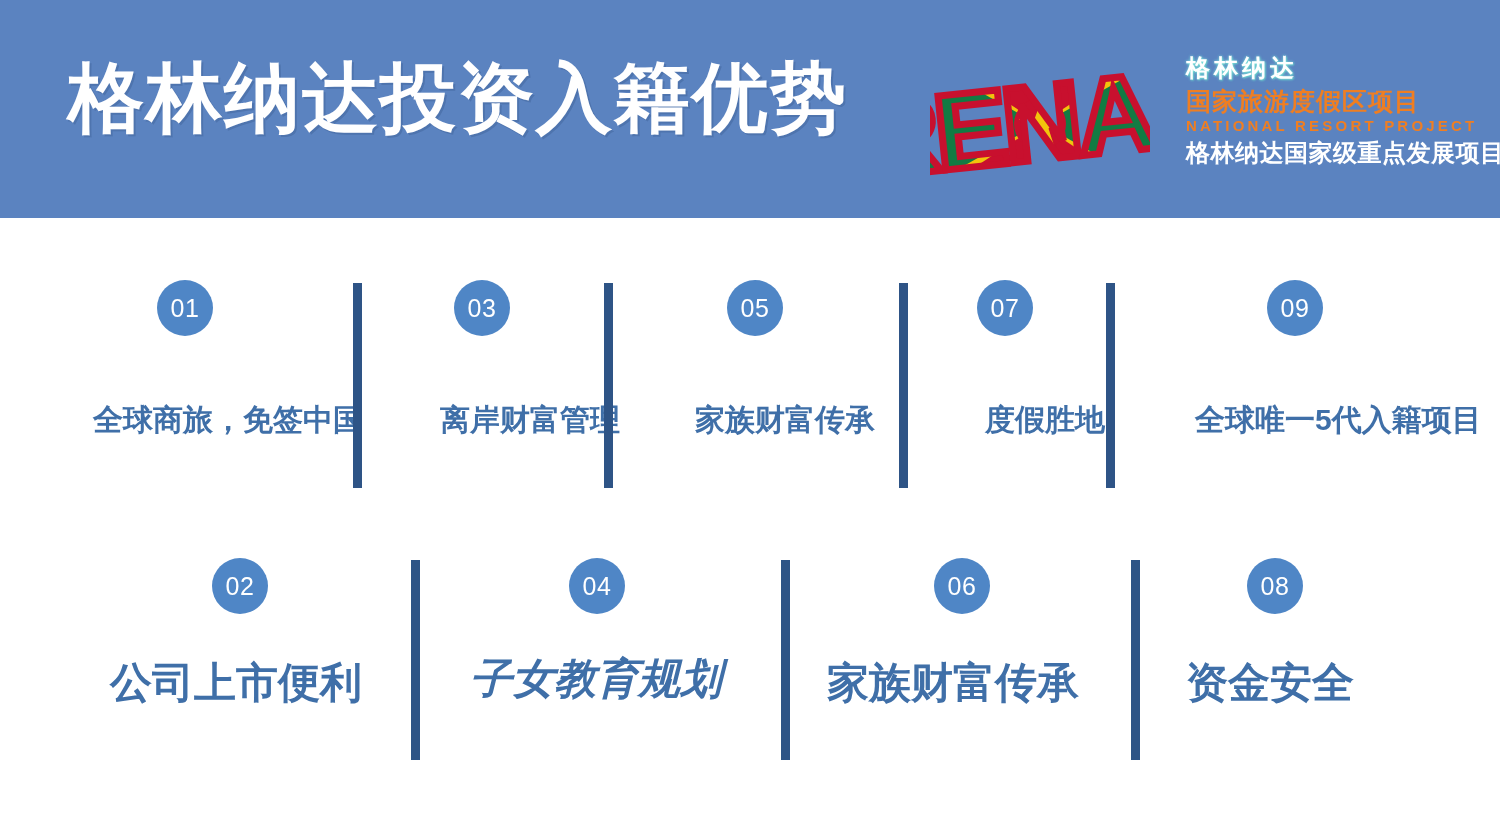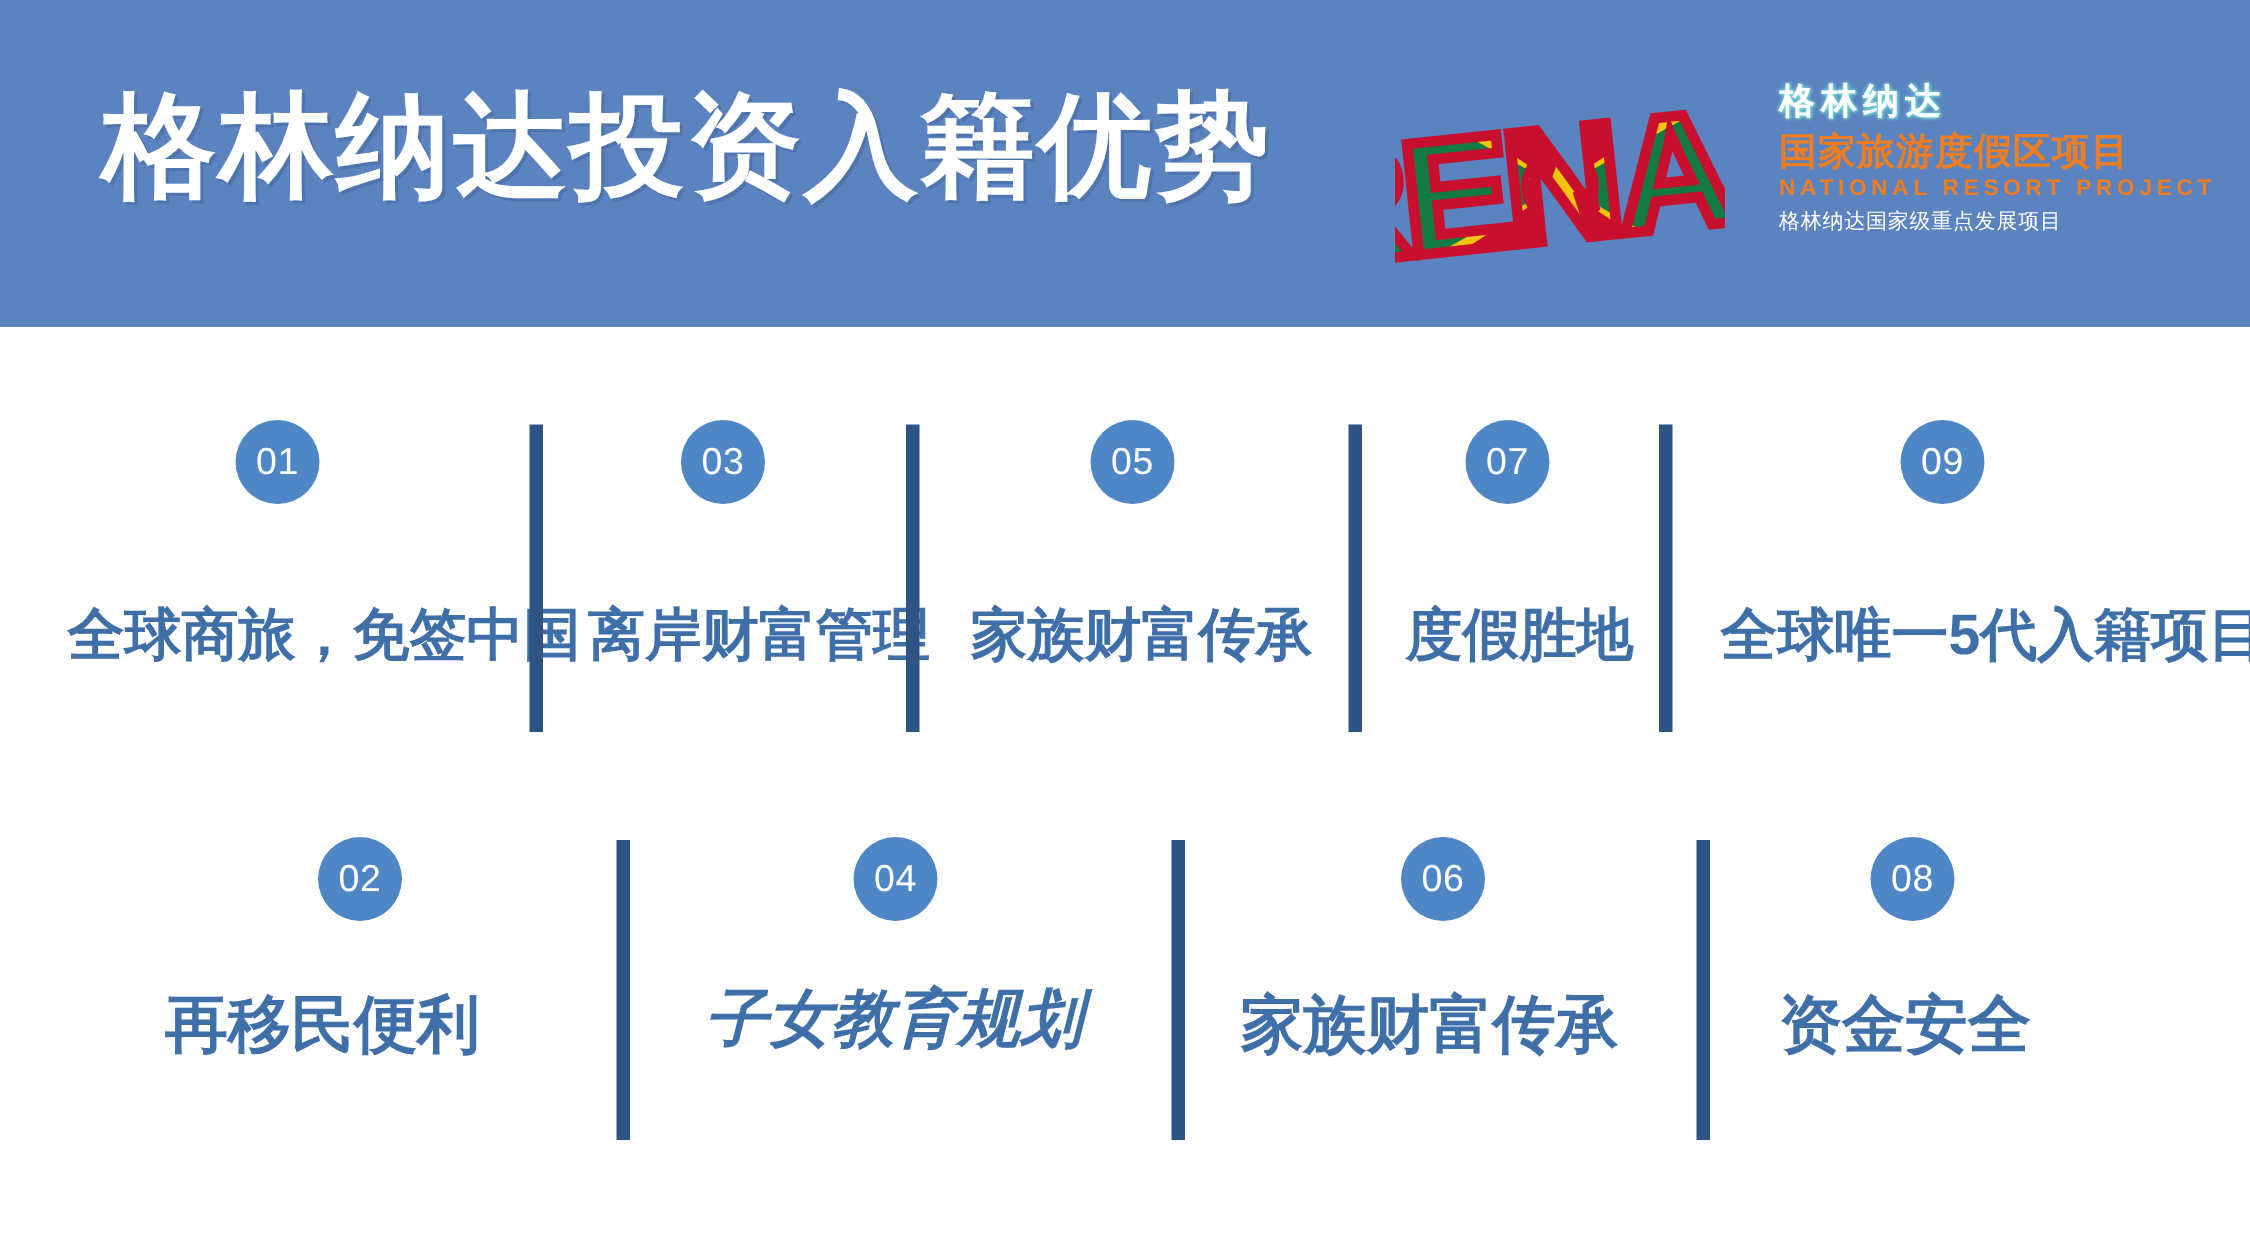--- a/index.html
+++ b/index.html
@@ -44,39 +44,39 @@
     font-size: 25px; font-weight: bold; color: #ef7e22;
     letter-spacing: 1px; line-height: 1.1; white-space: nowrap;
   }
   .brand-en {
     margin-top: 2px;
     font-size: 15px; font-weight: bold; color: #ef7e22;
     letter-spacing: 3.2px; line-height: 1.2; white-space: nowrap;
   }
   .brand-cn-foot {
     margin-top: 4px;
-    font-size: 14px; font-weight: normal; color: #ffffff;
+    font-size: 24px; font-weight: bold; color: #ffffff;
     letter-spacing: 0.5px; line-height: 1.2; white-space: nowrap;
   }
 
   
   .badge {
     position: absolute;
     width: 56px; height: 56px; border-radius: 50%;
     background: #4f86c6;
     color: #ffffff; font-size: 25px; font-weight: normal;
     display: flex; align-items: center; justify-content: center;
     letter-spacing: 0.5px;
   }
   .item-label {
     position: absolute;
     color: #3f6fa8; font-weight: bold; white-space: nowrap;
     line-height: 1;
   }
-  .row1 .item-label { font-size: 38px; }
+  .row1 .item-label { font-size: 30px; margin-left: 48px; }
   .row2 .item-label { font-size: 42px; }
 
   .divider {
     position: absolute;
     width: 9px; background: #2e5486;
   }
 </style>
 </head>
 <body>
 
@@ -152,21 +152,21 @@
     <div class="item-label" style="left:937px; top:405px;">度假胜地</div>
 
     <div class="divider" style="left:1106px; top:283px; height:205px;"></div>
 
     <div class="badge" style="left:1267px; top:280px;">09</div>
     <div class="item-label" style="left:1147px; top:405px;">全球唯一5代入籍项目</div>
   </div>
 
   <div class="row2">
     <div class="badge" style="left:212px; top:558px;">02</div>
-    <div class="item-label" style="left:110px; top:662px;">再移民便利</div>
+    <div class="item-label" style="left:110px; top:662px;">公司上市便利</div>
 
     <div class="divider" style="left:411px; top:560px; height:200px;"></div>
 
     <div class="badge" style="left:569px; top:558px;">04</div>
     <div class="item-label" style="left:470px; top:658px;font-style:italic;">子女教育规划</div>
 
     <div class="divider" style="left:781px; top:560px; height:200px;"></div>
 
     <div class="badge" style="left:934px; top:558px;">06</div>
     <div class="item-label" style="left:827px; top:662px;">家族财富传承</div>

